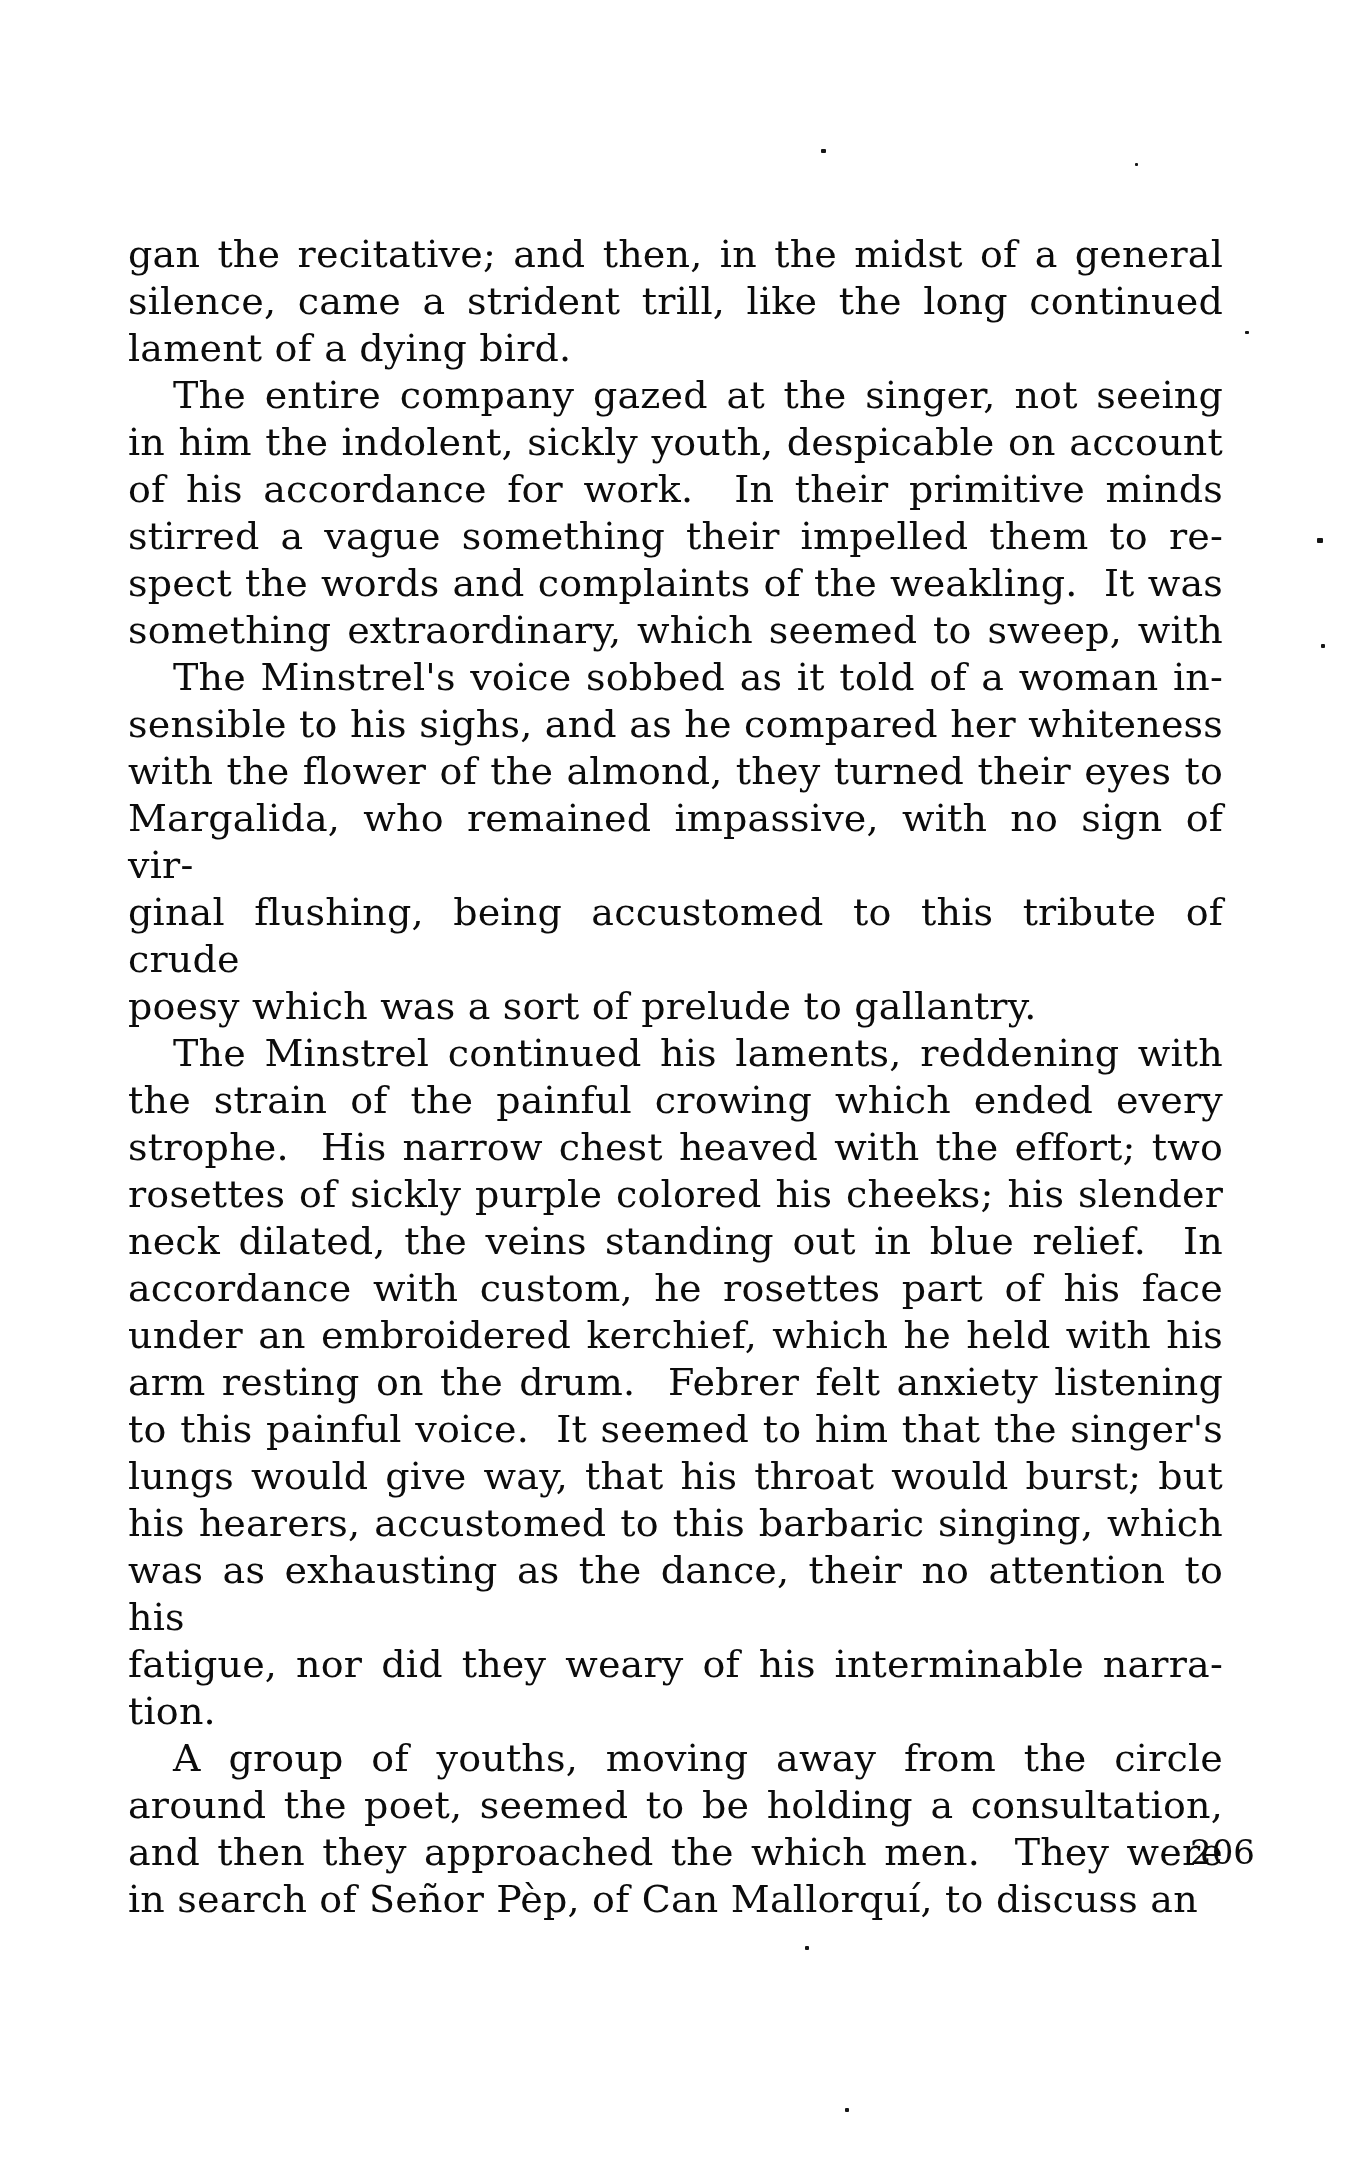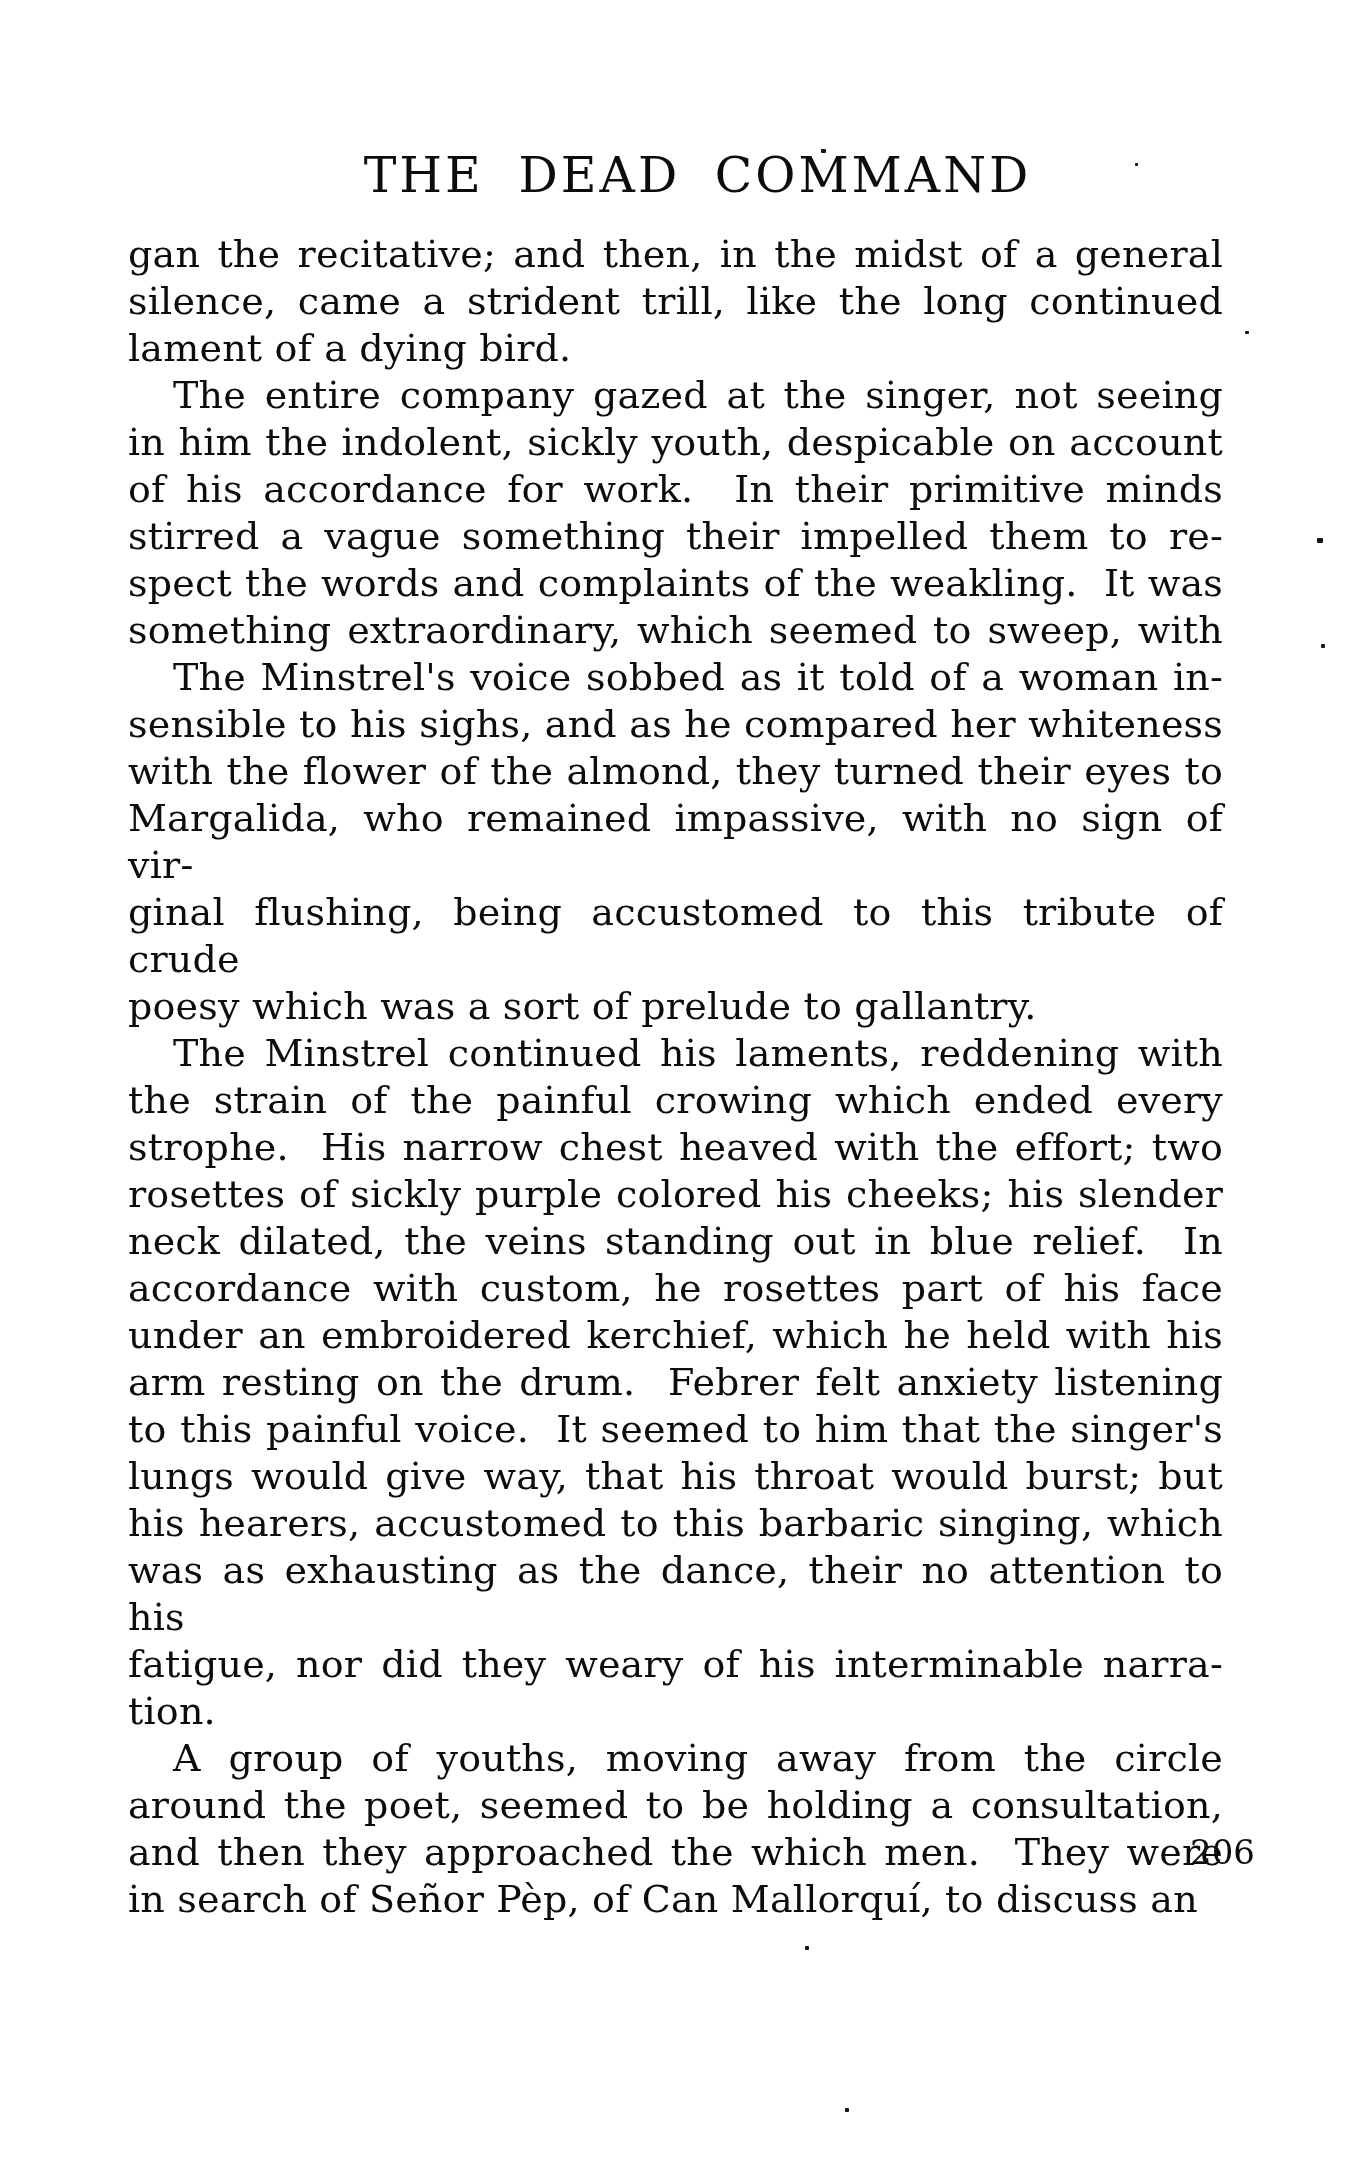--- a/index.html
+++ b/index.html
@@ -73,21 +73,20 @@
   .speck.s4 { left: 1317px; top: 538px;  width: 6px; height: 5px; }
   .speck.s5 { left: 1321px; top: 644px;  width: 4px; height: 4px; }
   .speck.s6 { left: 805px;  top: 1946px; width: 4px; height: 4px; }
   .speck.s7 { left: 845px;  top: 2108px; width: 4px; height: 4px; }
 </style>
 </head>
 <body style="background: rgb(255, 255, 255); color: rgb(12, 12, 12);">
 
 <div class="page">
 
-  <div class="running-title">THE DEAD COMMAND</div>
 
   <div class="body-text">
       <div class="line">gan the recitative; and then, in the midst of a general</div>
       <div class="line">silence, came a strident trill, like the long continued</div>
       <div class="line para-end">lament of a dying bird.</div>
       <div class="line indent">The entire company gazed at the singer, not seeing</div>
       <div class="line">in him the indolent, sickly youth, despicable on account</div>
       <div class="line">of his accordance for work.  In their primitive minds</div>
       <div class="line">stirred a vague something their impelled them to re-</div>
       <div class="line">spect the words and complaints of the weakling.  It was</div>

